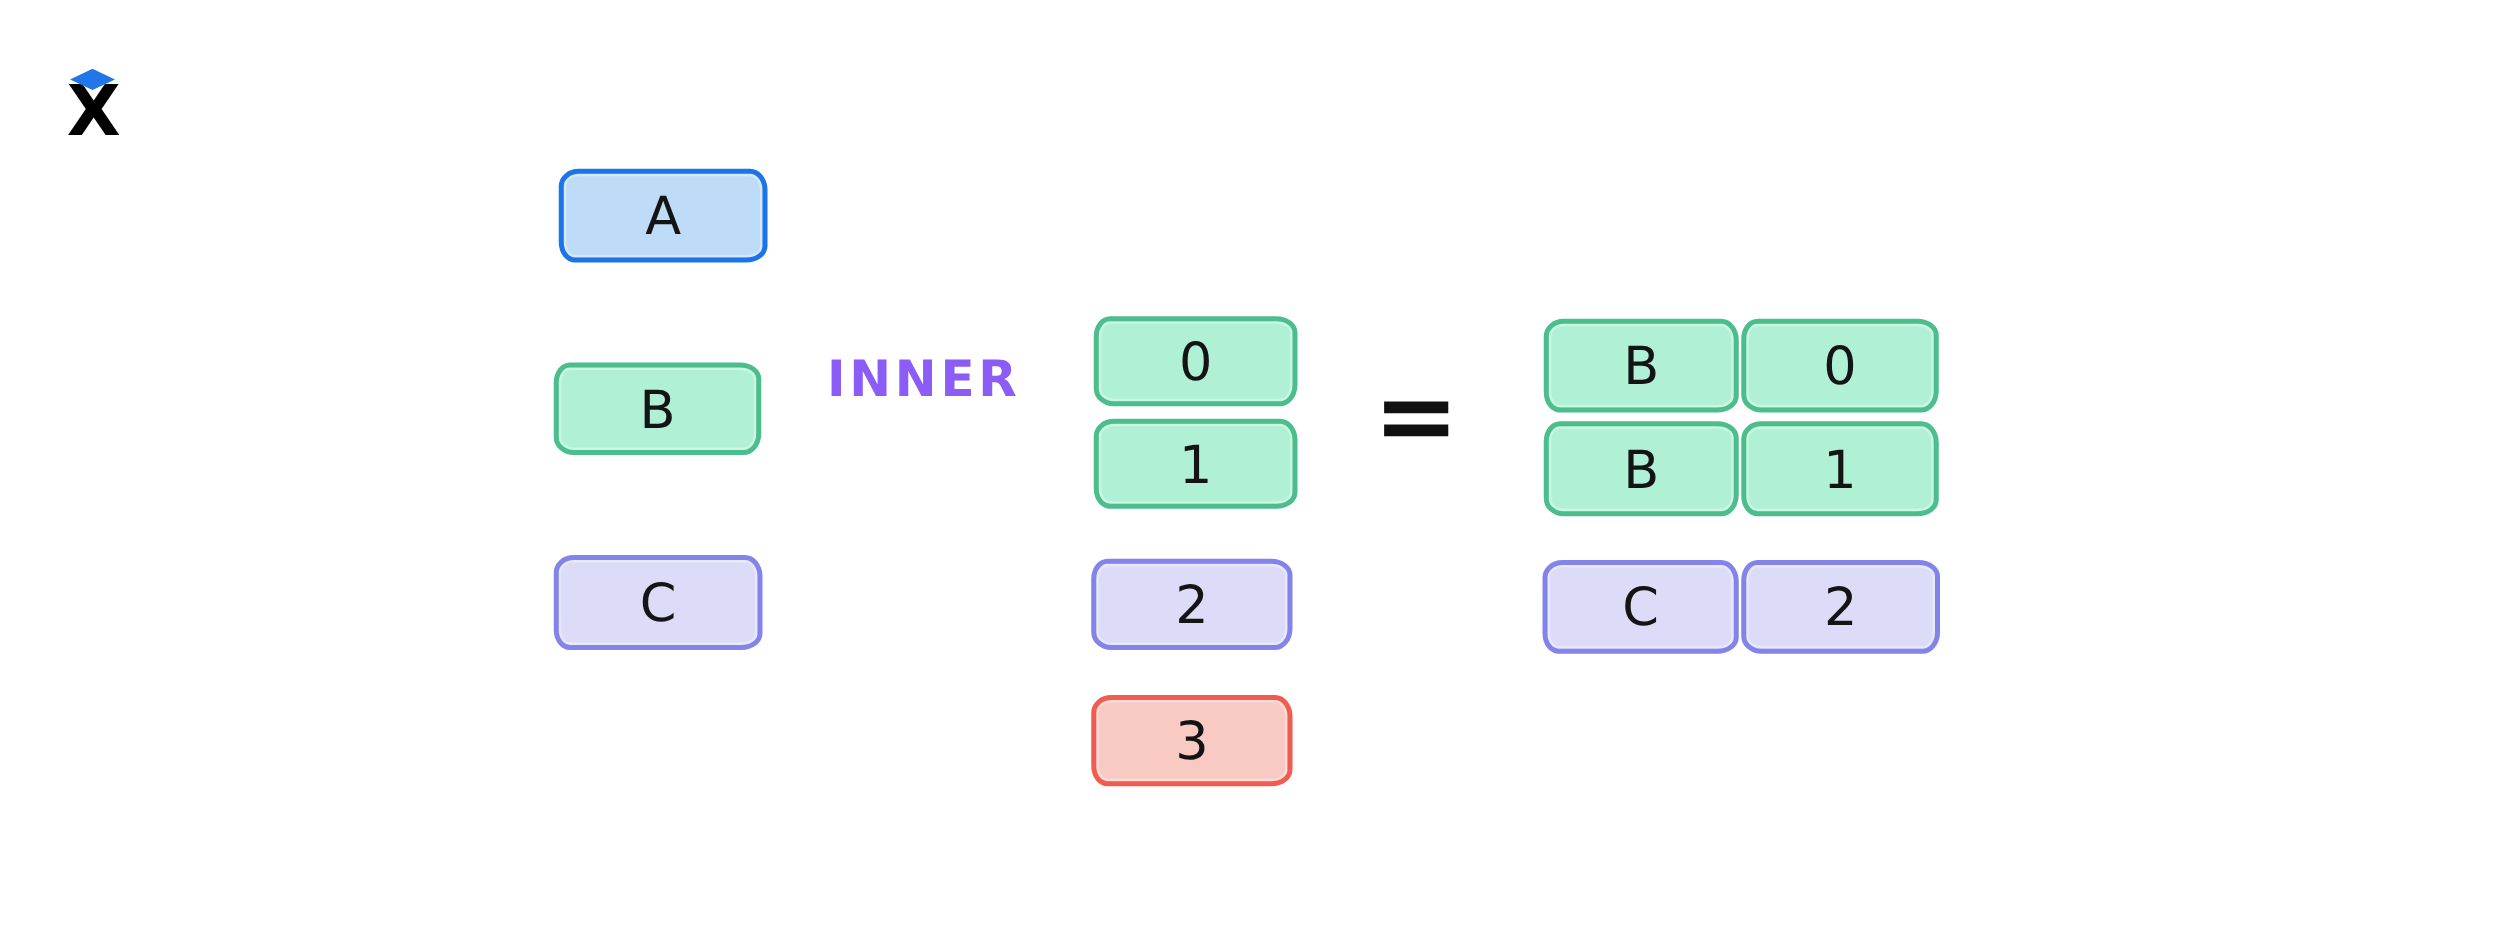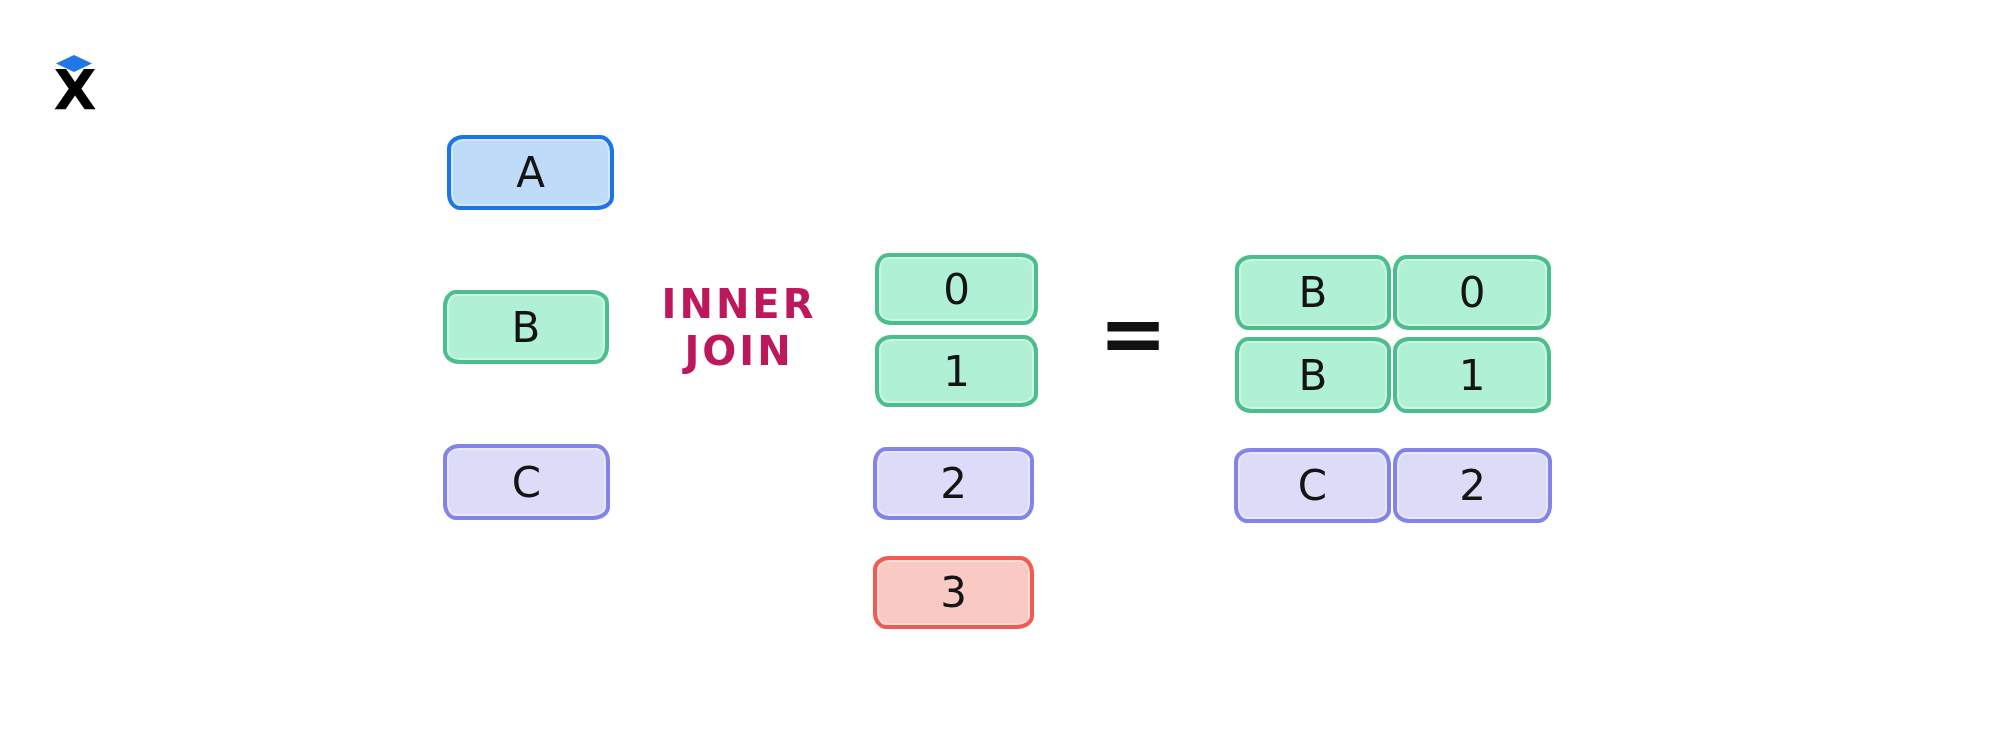--- a/index.html
+++ b/index.html
@@ -56,21 +56,21 @@
   #res-0-key { left: 1235px; top: 255px; width: 156px; height: 75px; }
   #res-0-val { left: 1393px; top: 255px; width: 158px; height: 75px; }
   #res-1-key { left: 1235px; top: 337px; width: 156px; height: 76px; }
   #res-1-val { left: 1393px; top: 337px; width: 158px; height: 76px; }
   #res-2-key { left: 1234px; top: 448px; width: 157px; height: 75px; }
   #res-2-val { left: 1393px; top: 448px; width: 159px; height: 75px; }
 
   
   .operator {
     position: absolute; left: 649px; top: 281px; width: 180px;
-    text-align: center; color: #be185d;
+    text-align: center; color: #8b5cf6;
     font-size: 40px; font-weight: 600; letter-spacing: 3px; line-height: 47px;
   }
   .equals {
     position: absolute; left: 1098px; top: 288px; width: 70px; height: 90px;
     display: flex; align-items: center; justify-content: center;
     font-size: 82px; font-weight: 600; color: #111;
   }
 </style>
 </head>
 <body>
@@ -81,21 +81,20 @@
     <div class="logo-diamond"></div>
     <div class="logo-letter">X</div>
   </div>
 
   <div class="box blue r1" id="box-a">A</div>
   <div class="box green r2" id="box-b">B</div>
   <div class="box purple r1" id="box-c">C</div>
 
   <div class="operator">
     <div>INNER</div>
-    <div>JOIN</div>
   </div>
 
   <div class="box green r2" id="box-0">0</div>
   <div class="box green r1" id="box-1">1</div>
   <div class="box purple r2" id="box-2">2</div>
   <div class="box red r1" id="box-3">3</div>
 
   <div class="equals">=</div>
 
   <div class="box green r1" id="res-0-key">B</div>

